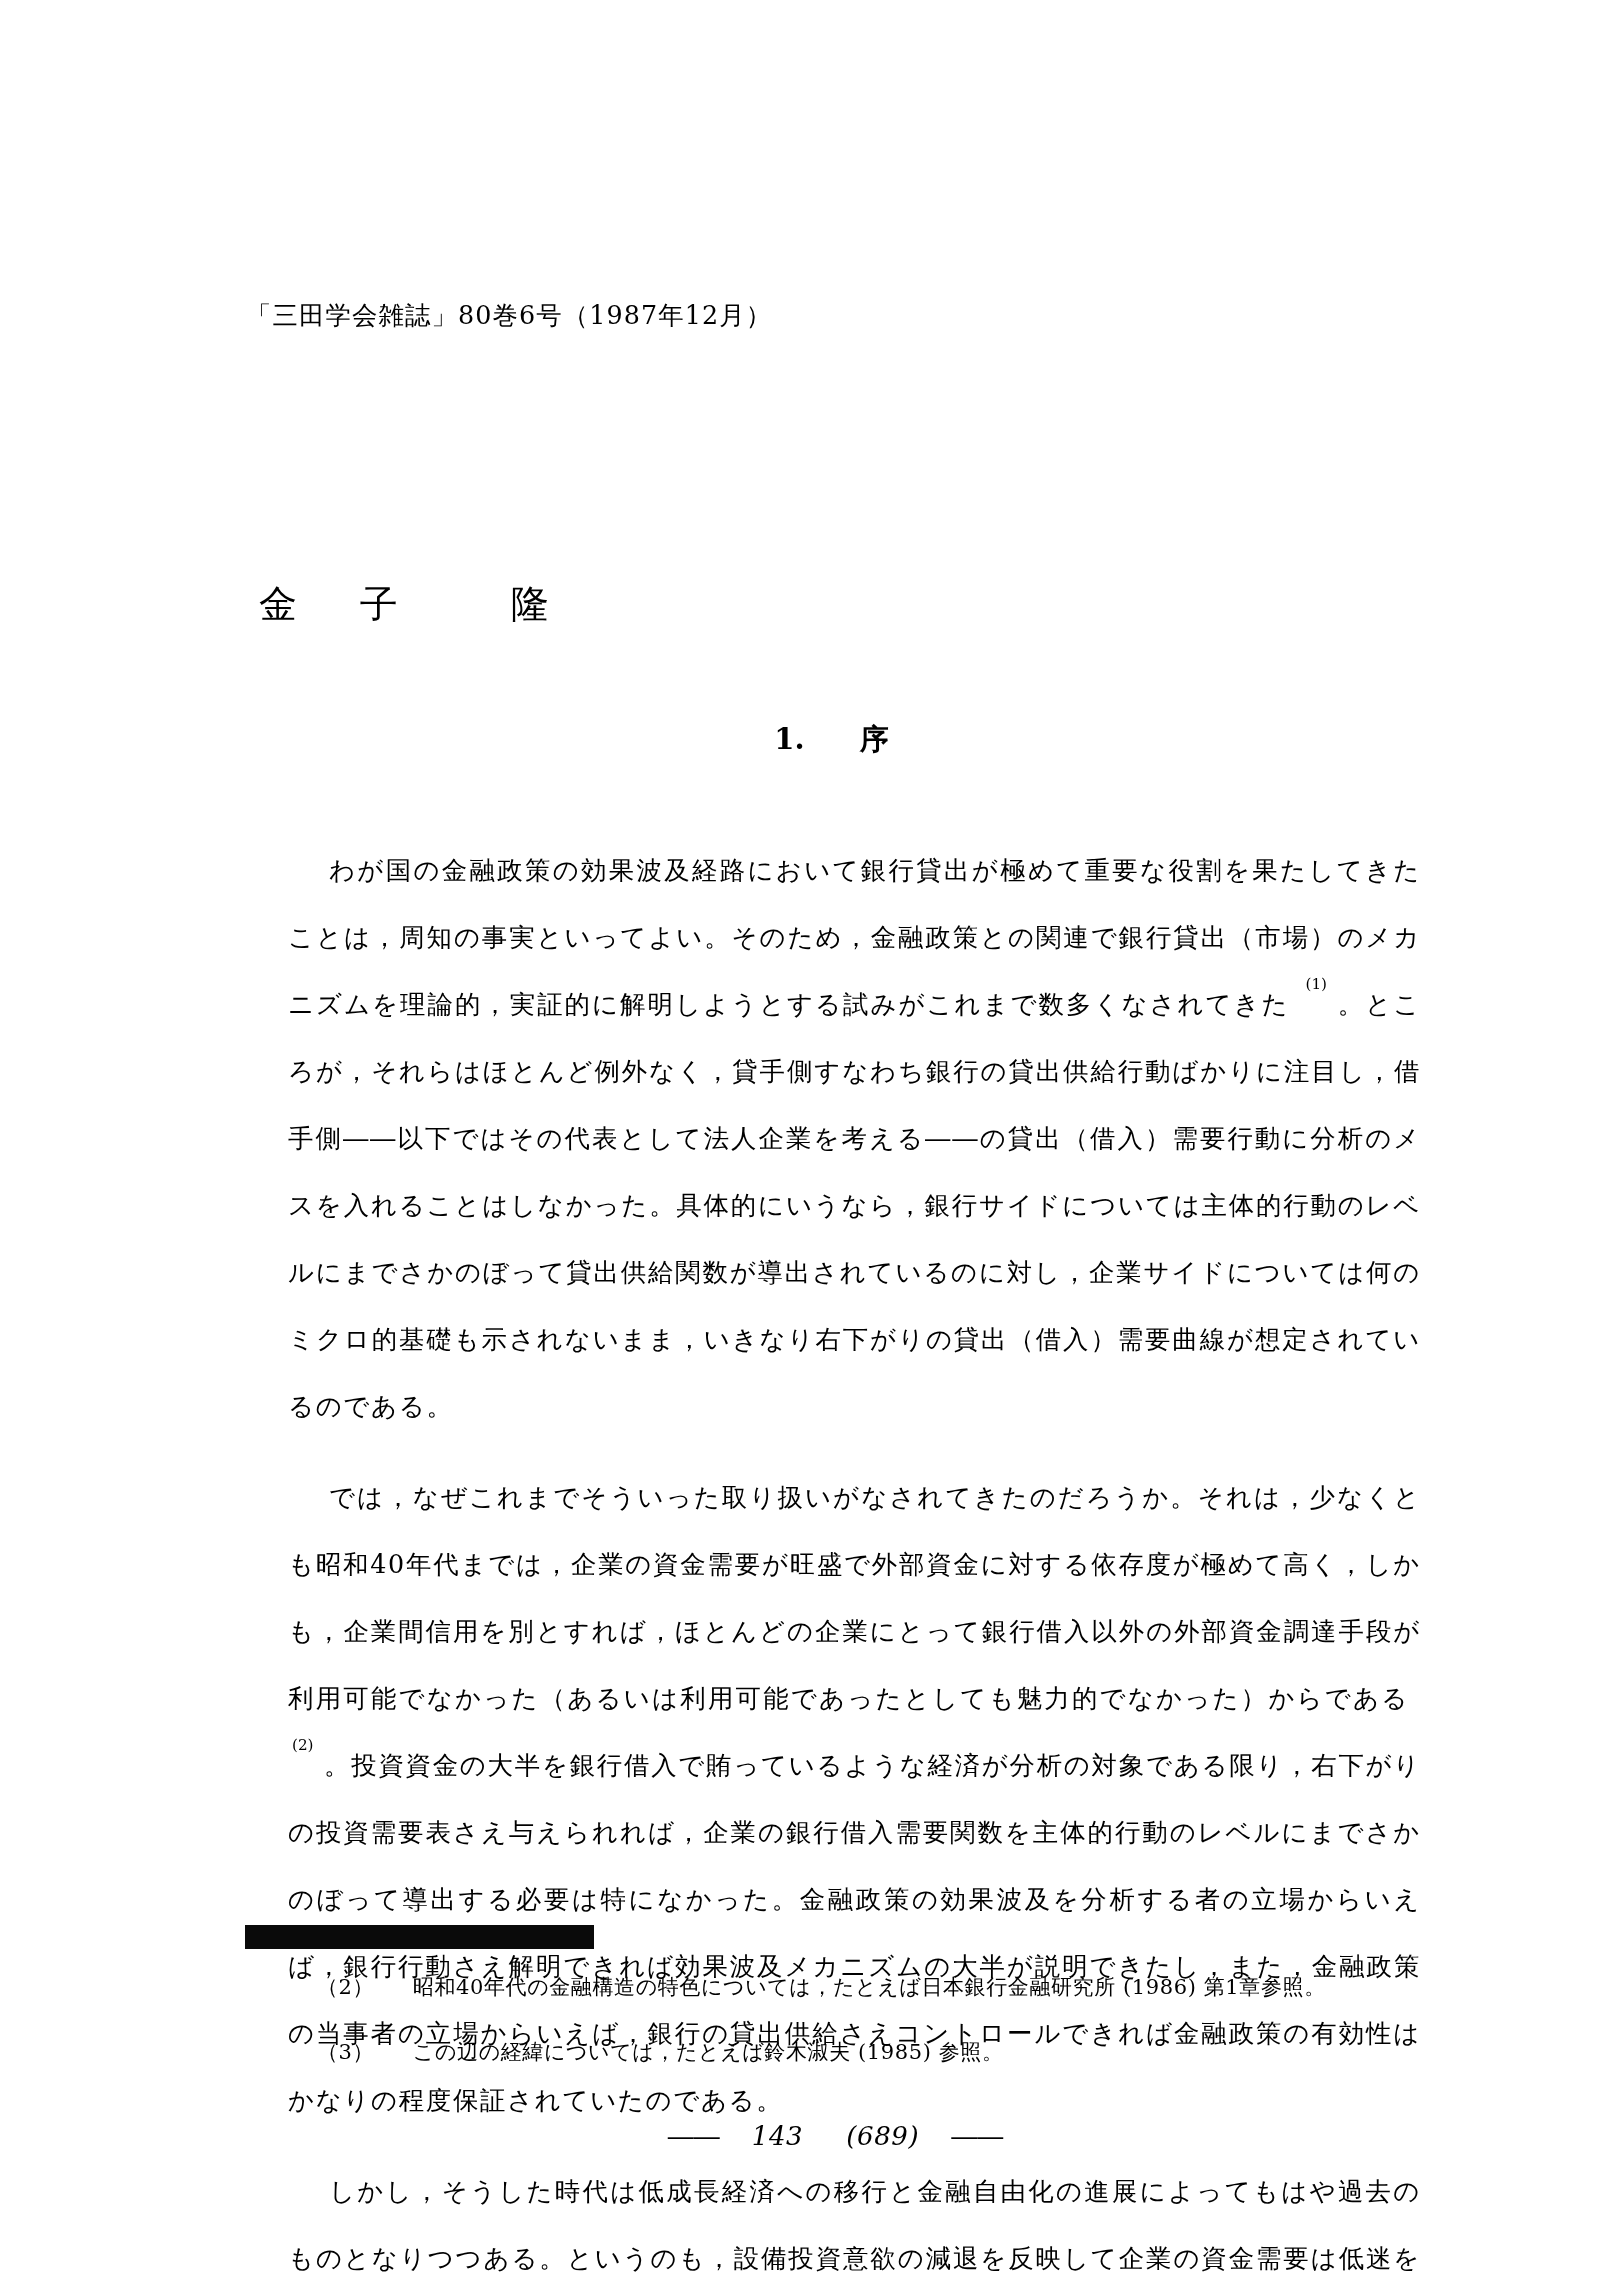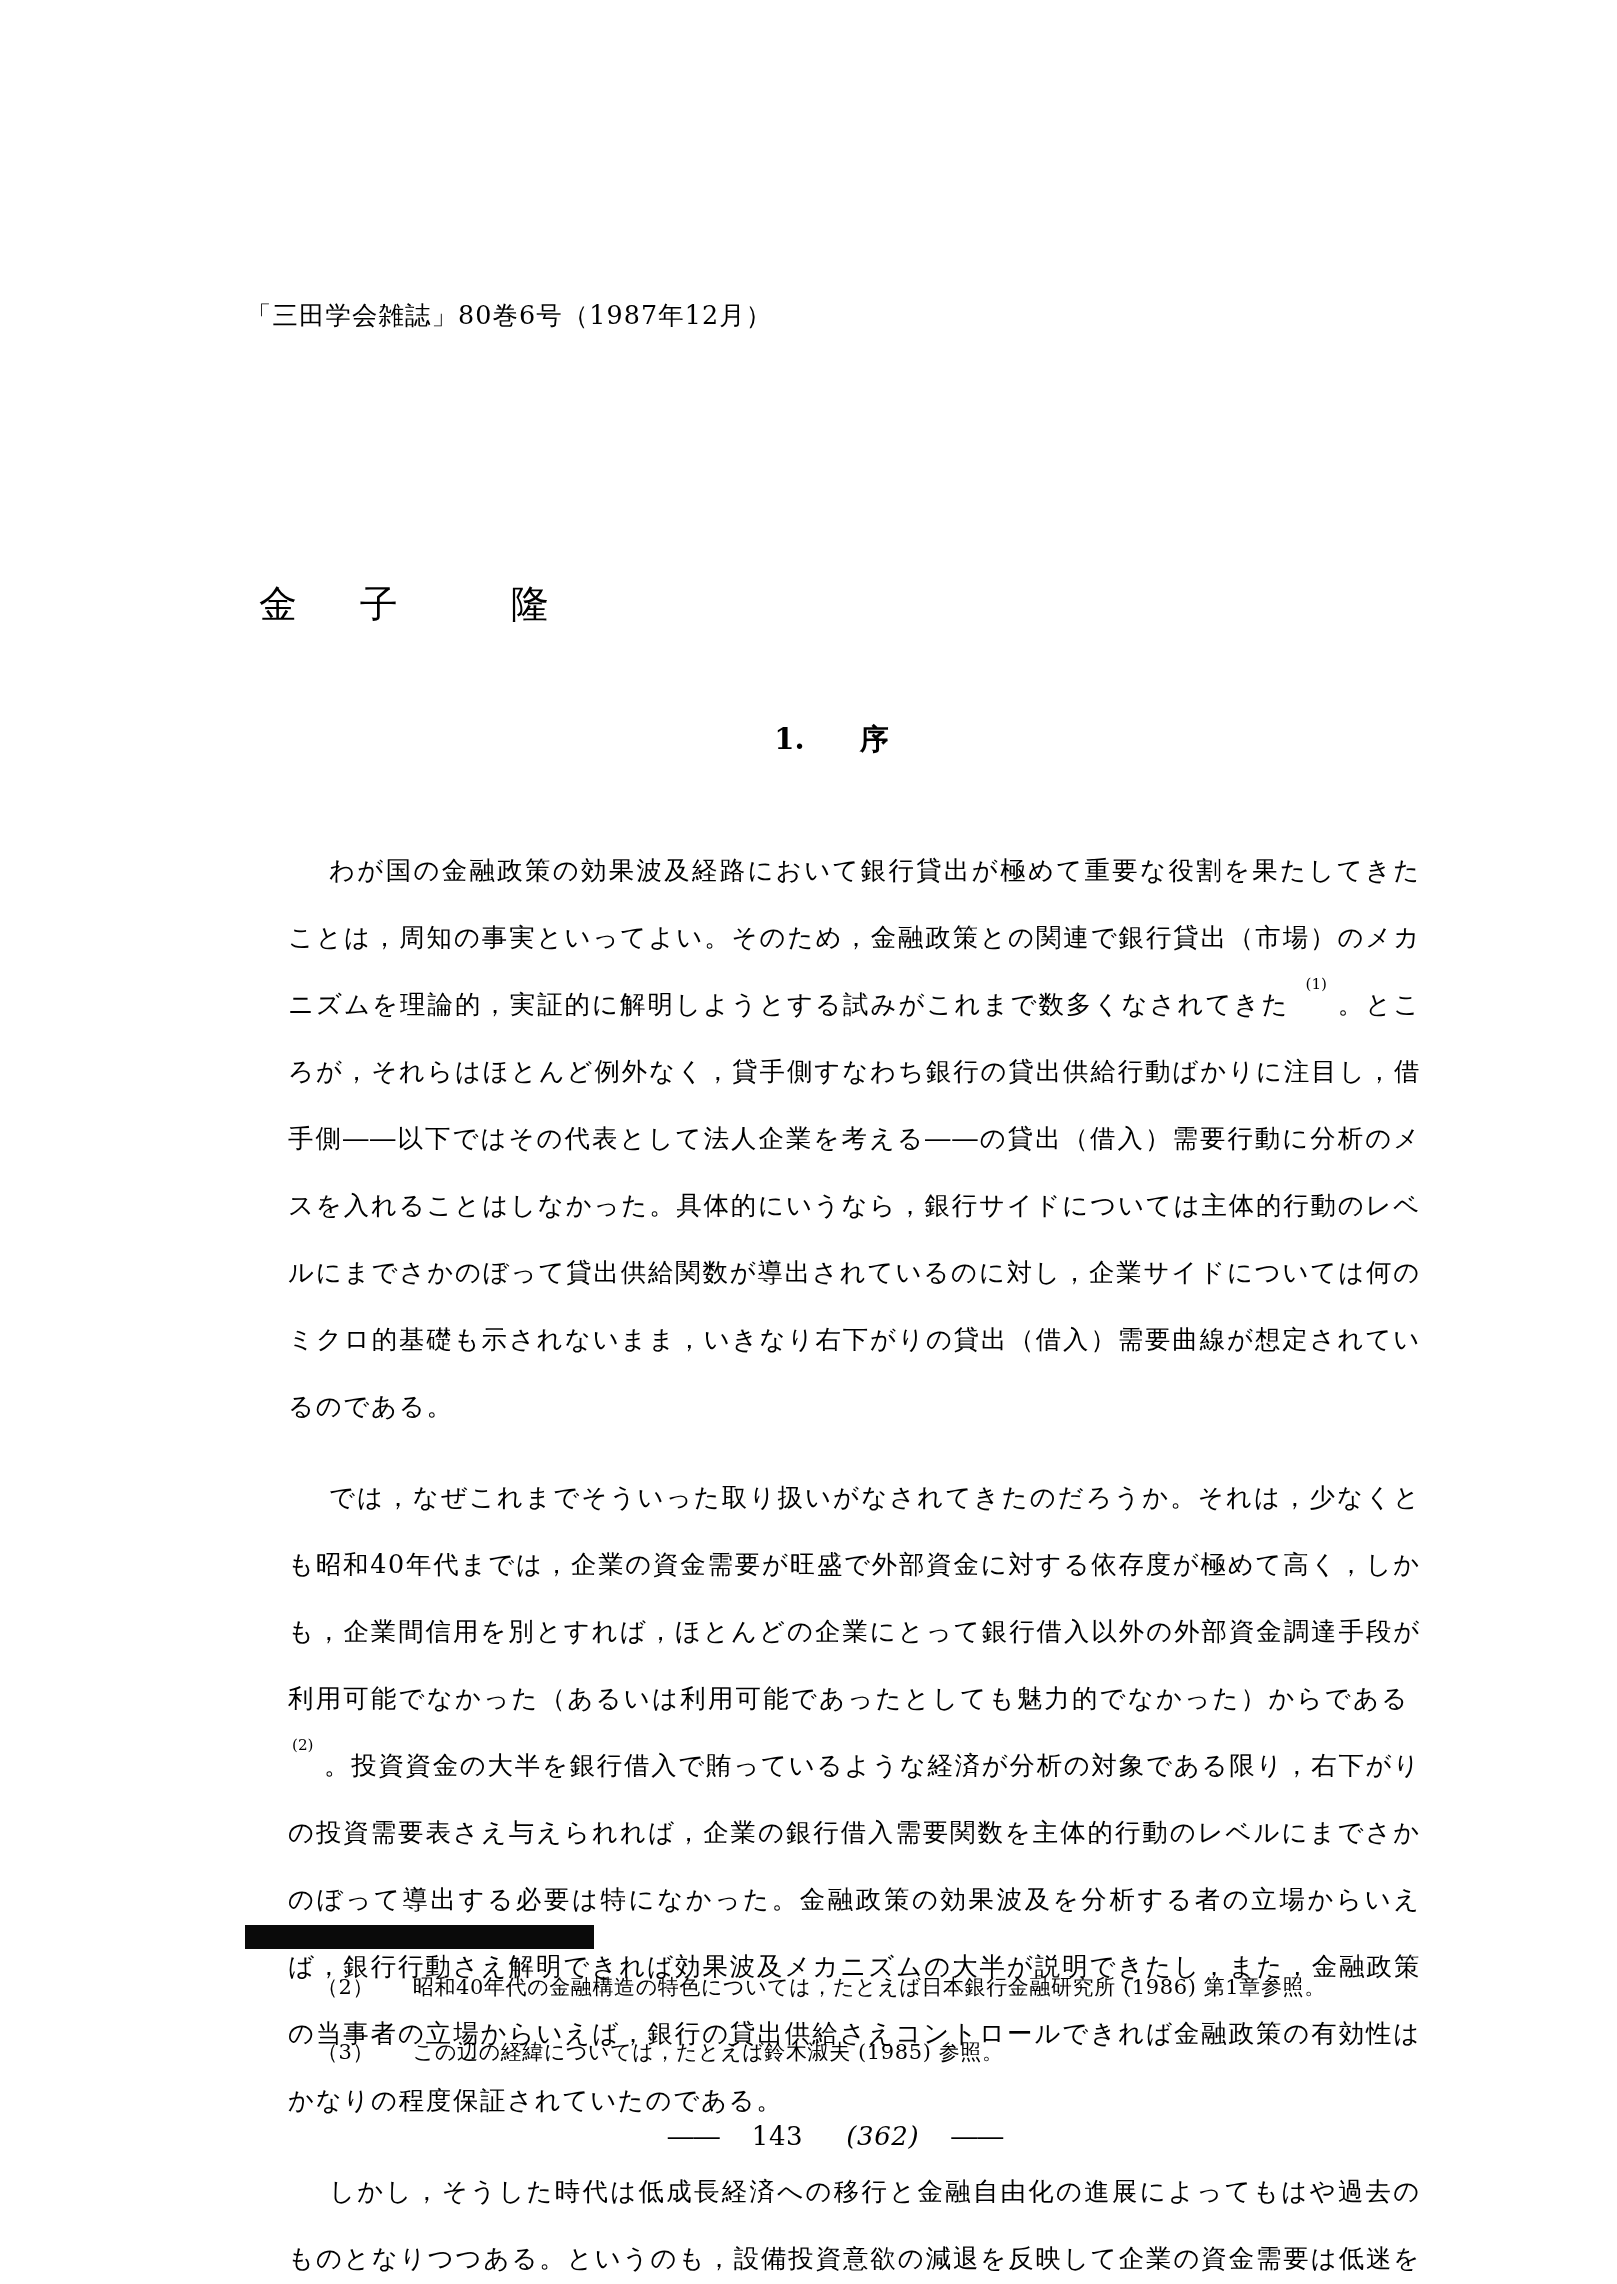--- a/index.html
+++ b/index.html
@@ -96,21 +96,21 @@
   .page-footer {
     position:absolute;
     left:223px; top:2085px;
     width:1177px;
     text-align:center;
     font-size:26px;
     letter-spacing:0.6px;
     white-space:nowrap;
   }
   .page-footer .dash { letter-spacing:0; }
-  .page-footer .page-num { margin:0 19px 0 8px; }
+  .page-footer .page-num { margin:0 19px 0 8px;font-style:italic; }
   .page-footer .vol-page { font-style:italic; margin-right:8px; }
 </style>
 </head>
 <body>
 
 <div class="page">
 
   <div class="journal-citation">「三田学会雑誌」80巻6号（1987年12月）</div>
 
 
@@ -131,17 +131,17 @@
   <div class="footnote-separator"></div>
 
   <div class="footnotes">
 
     <div class="fn-item fn-item-2"><span class="fn-label">（2）</span><span class="fn-text">昭和40年代の金融構造の特色については，たとえば日本銀行金融研究所 (1986) 第1章参照。</span></div>
 
     <div class="fn-item fn-item-3"><span class="fn-label">（3）</span><span class="fn-text">この辺の経緯については，たとえば鈴木淑夫 (1985) 参照。</span></div>
   </div>
 
   <div class="page-footer">
-    <span class="dash">――</span><span class="page-num">143</span><span class="vol-page">(362)</span><span class="dash">――</span>
+    <span class="dash">――</span><span class="page-num">143</span><span class="vol-page">(689)</span><span class="dash">――</span>
   </div>
 
 </div>
 
 
 </body></html>

